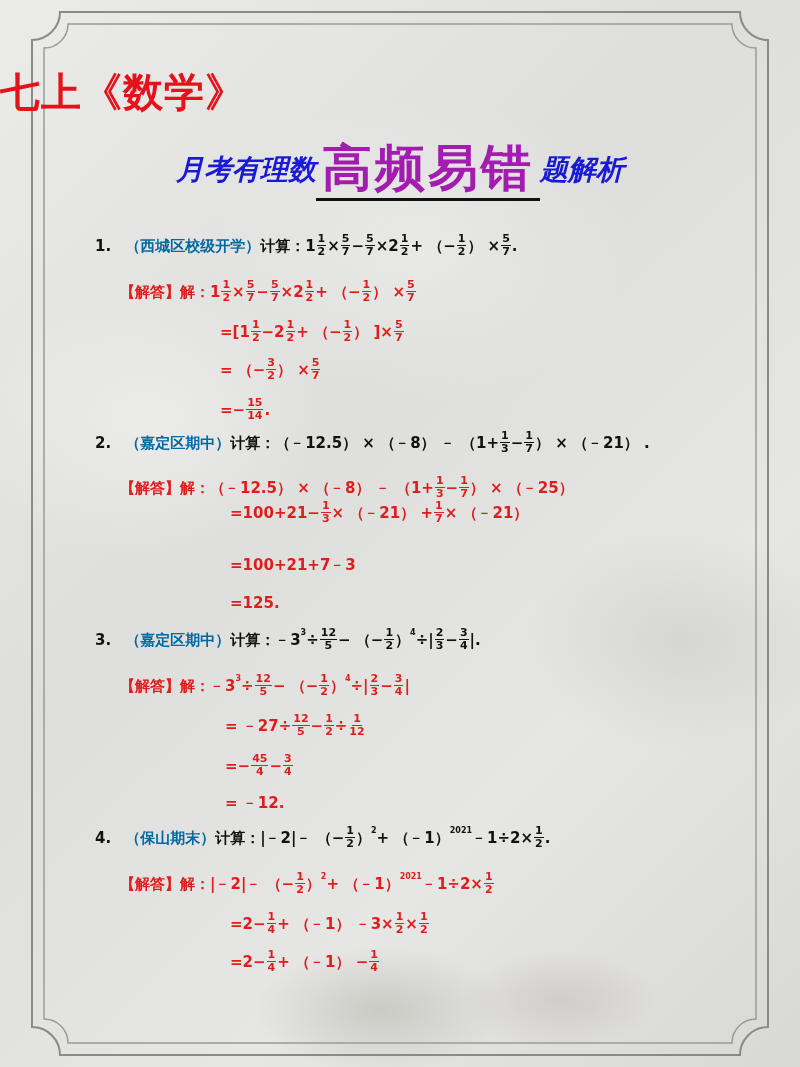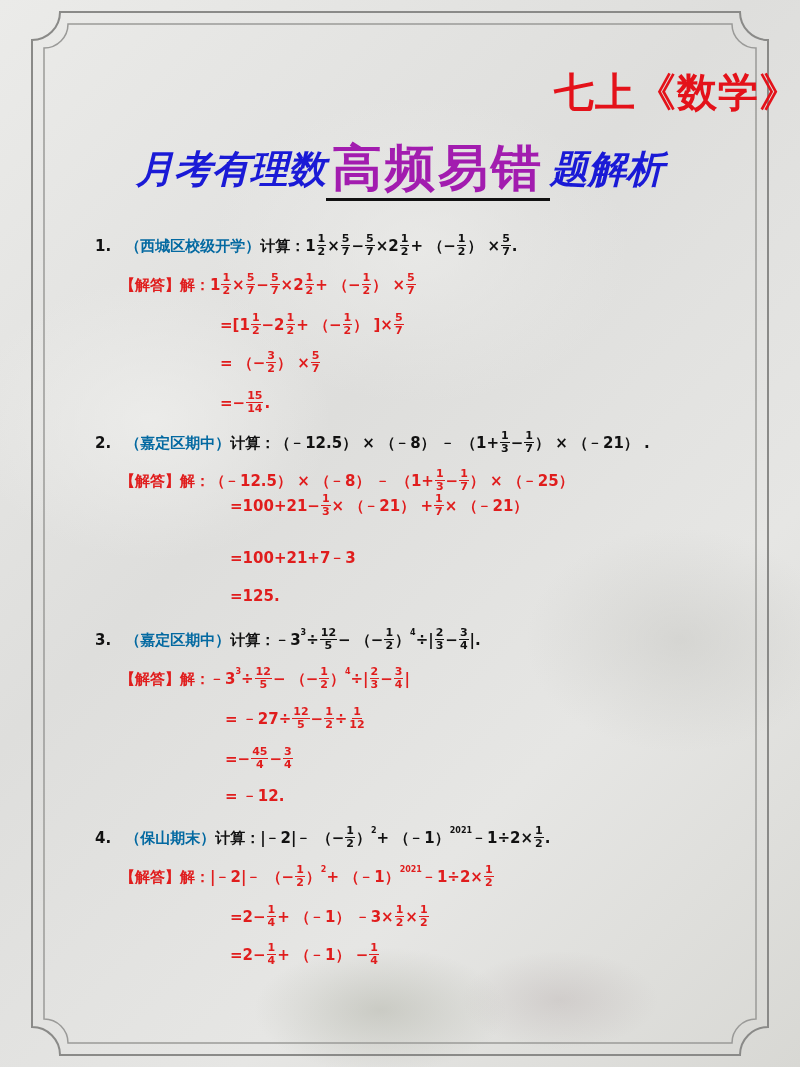--- a/index.html
+++ b/index.html
@@ -11,39 +11,39 @@
       radial-gradient(ellipse 260px 200px at 150px 420px, rgba(238,238,236,0.8), transparent 70%),
       radial-gradient(ellipse 180px 90px at 380px 1010px, rgba(170,172,160,0.45), transparent 70%),
       radial-gradient(ellipse 140px 70px at 560px 1000px, rgba(180,170,170,0.35), transparent 70%),
       radial-gradient(ellipse 300px 220px at 420px 250px, rgba(236,236,234,0.7), transparent 70%),
       linear-gradient(135deg, #ebebe9 0%, #dededc 40%, #e6e6e4 70%, #d8d8d4 100%);
     font-family: "DejaVu Sans", "Liberation Sans", sans-serif;
   }
   .frame { position: absolute; left: 0; top: 0; width: 800px; height: 1067px; pointer-events: none; }
 
   .title1 {
-    position: absolute; top: 65px; left: 0; width: 800px; text-align: right;
+    position: absolute; top: 65px; left: 0; width: 800px; text-align: left;
     font-family: "DejaVu Serif", serif; font-weight: bold; font-size: 40px;
     color: #e4121a; letter-spacing: 1px;
   }
   .title2 {
     position: absolute; top: 138px; left: 0; width: 800px; text-align: center;
     white-space: nowrap;
   }
-  .title2 .blue { font-family: "DejaVu Serif", serif; font-weight: bold; font-style: italic; font-size: 38px; color: #1a1ad6; vertical-align: middle; }
+  .title2 .blue { font-family: "DejaVu Serif", serif; font-weight: bold; font-style: italic; font-size: 28px; color: #1a1ad6; vertical-align: middle; }
   .title2 .black {
     font-family: "DejaVu Serif", serif; font-weight: bold; font-size: 50px; color: #a21caf;
     vertical-align: middle; display: inline-block; padding: 0 6px; letter-spacing: 3px;
     border-bottom: 3px solid #111; line-height: 60px;
   }
 
   .content { position: absolute; left: 95px; top: 225px; width: 620px; }
   .line { position: absolute; white-space: nowrap; font-weight: bold; font-size: 15px; line-height: 20px; display: flex; align-items: center; }
   .q { color: #111; }
-  .ans { color: #e01d1d; }
+  .ans { color: #e01d1d; margin-top: 7px; }
   .num { display: inline-block; margin-right: 14px; }
   .src { color: #0369a1; }
   .tag { color: #e01d1d; }
   .expr { display: inline-flex; align-items: center; }
   .frac { display: inline-flex; flex-direction: column; align-items: center; vertical-align: middle; font-size: 11px; line-height: 12px; margin: 0 1px; }
   .frac .n { border-bottom: 1px solid currentColor; padding: 0 1px; }
   .frac .d { padding: 0 1px; }
   .sup { font-size: 8px; vertical-align: super; line-height: 8px; align-self: flex-start; margin-top: 2px; }
   .t { white-space: pre; }
 </style>

